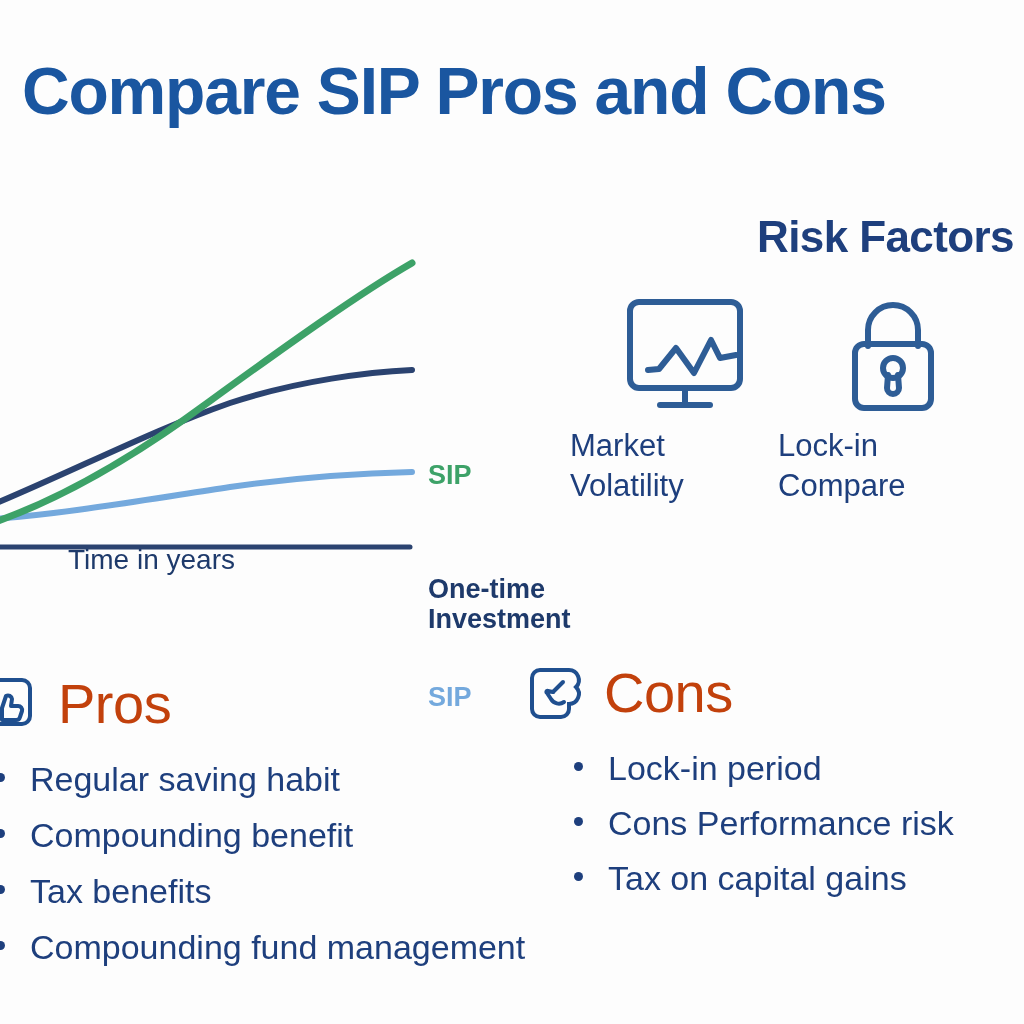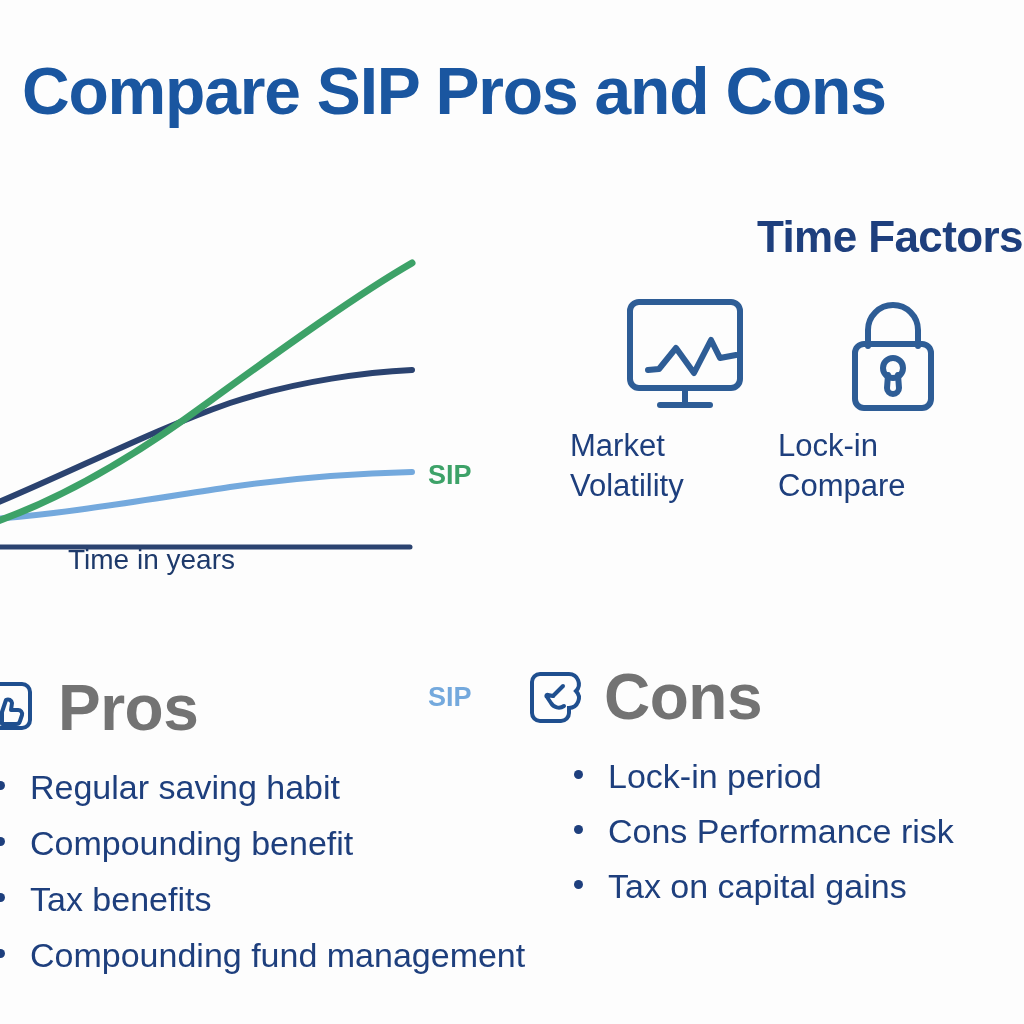--- a/index.html
+++ b/index.html
@@ -128,24 +128,24 @@
     display: flex;
     align-items: center;
     gap: 20px;
   }
   .section-badge {
     flex: 0 0 auto;
     width: 56px;
     height: 56px;
   }
   .section-title {
-    font-size: 64px;
-    font-weight: 700;
+    font-size: 56px;
+    font-weight: 400;
     letter-spacing: -0.5px;
-    color: #737373;
+    color: #c2410c;
     line-height: 1;
     white-space: nowrap;
   }
   #pros-block .section-title { margin-top: 4px; }
   .bullet-list {
     list-style: none;
     margin: 0;
     padding: 0;
   }
   #pros-list { margin-top: 30px; margin-left: 14px; }
@@ -185,26 +185,28 @@
       <path d="M -20 305 C 60 300, 150 284, 230 272 C 300 262, 370 258, 412 257" fill="none" stroke="#74a9dd" stroke-width="6" stroke-linecap="round"></path>
 
       <path d="M -20 295 C 70 258, 150 216, 230 188 C 300 165, 370 157, 412 155" fill="none" stroke="#2b4370" stroke-width="6" stroke-linecap="round"></path>
 
       <path d="M -20 312 C 50 290, 130 245, 210 186 C 290 128, 360 78, 412 48" fill="none" stroke="#3da268" stroke-width="7" stroke-linecap="round"></path>
 
       <line x1="-20" y1="332" x2="410" y2="332" stroke="#2b4370" stroke-width="5" stroke-linecap="round"></line>
     </svg>
 
     <div class="series-label" id="label-sip-green">SIP</div>
+    <div class="series-label" id="label-onetime">One-time
+Investment</div>
     <div class="series-label" id="label-sip-blue">SIP</div>
   </div>
 
   <div id="x-axis-title">Time in years</div>
 
-  <div id="risk-heading">Time Factors</div>
+  <div id="risk-heading">Risk Factors</div>
 
   <div class="risk-item" id="risk-item-market">
     <div class="risk-icon">
       <svg width="118" height="116" viewBox="0 0 118 116" aria-hidden="true">
         <rect x="4" y="4" width="110" height="86" rx="9" ry="9" fill="none" stroke="#2e5d96" stroke-width="6"></rect>
         <polyline points="22,72 33,71 50,50 68,75 85,42 94,60 110,57" fill="none" stroke="#2e5d96" stroke-width="6" stroke-linecap="round" stroke-linejoin="round"></polyline>
         <line x1="59" y1="90" x2="59" y2="104" stroke="#2e5d96" stroke-width="6" stroke-linecap="round"></line>
         <line x1="34" y1="107" x2="84" y2="107" stroke="#2e5d96" stroke-width="6" stroke-linecap="round"></line>
       </svg>
     </div>

